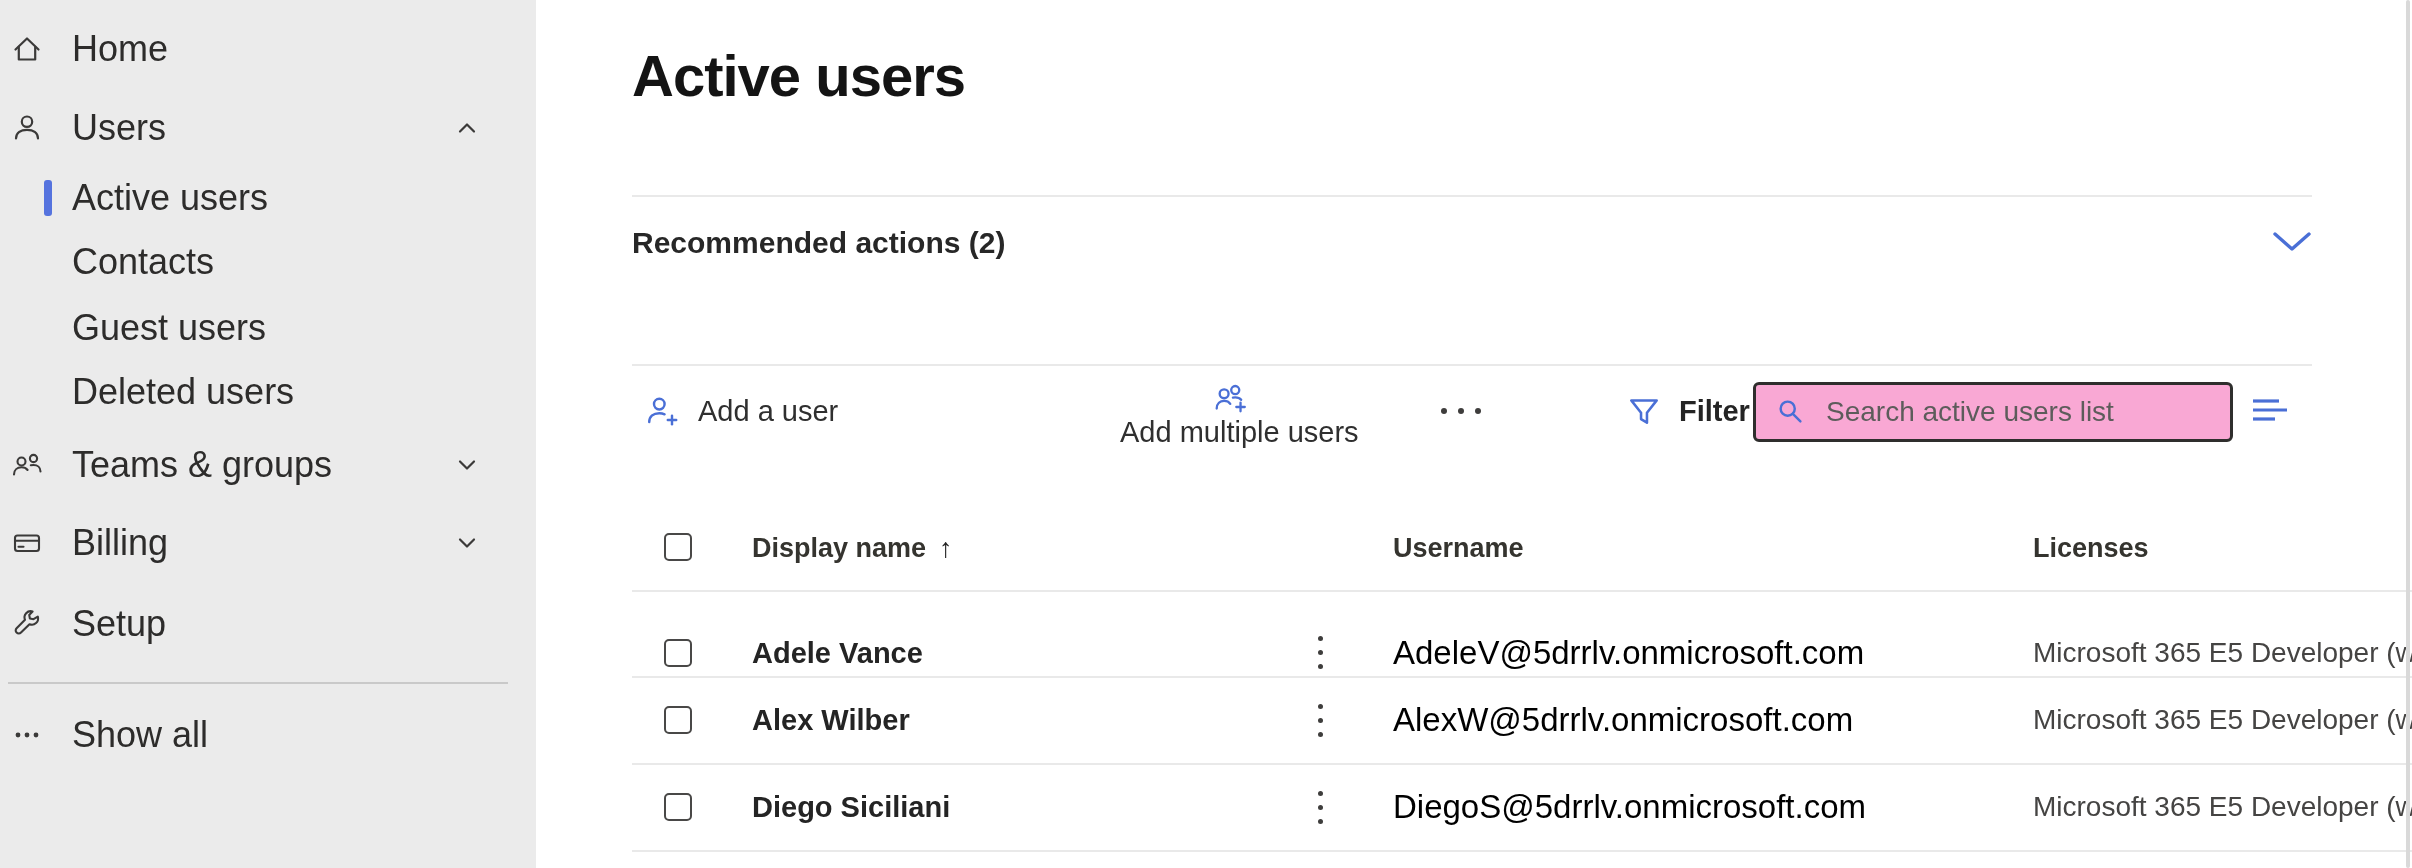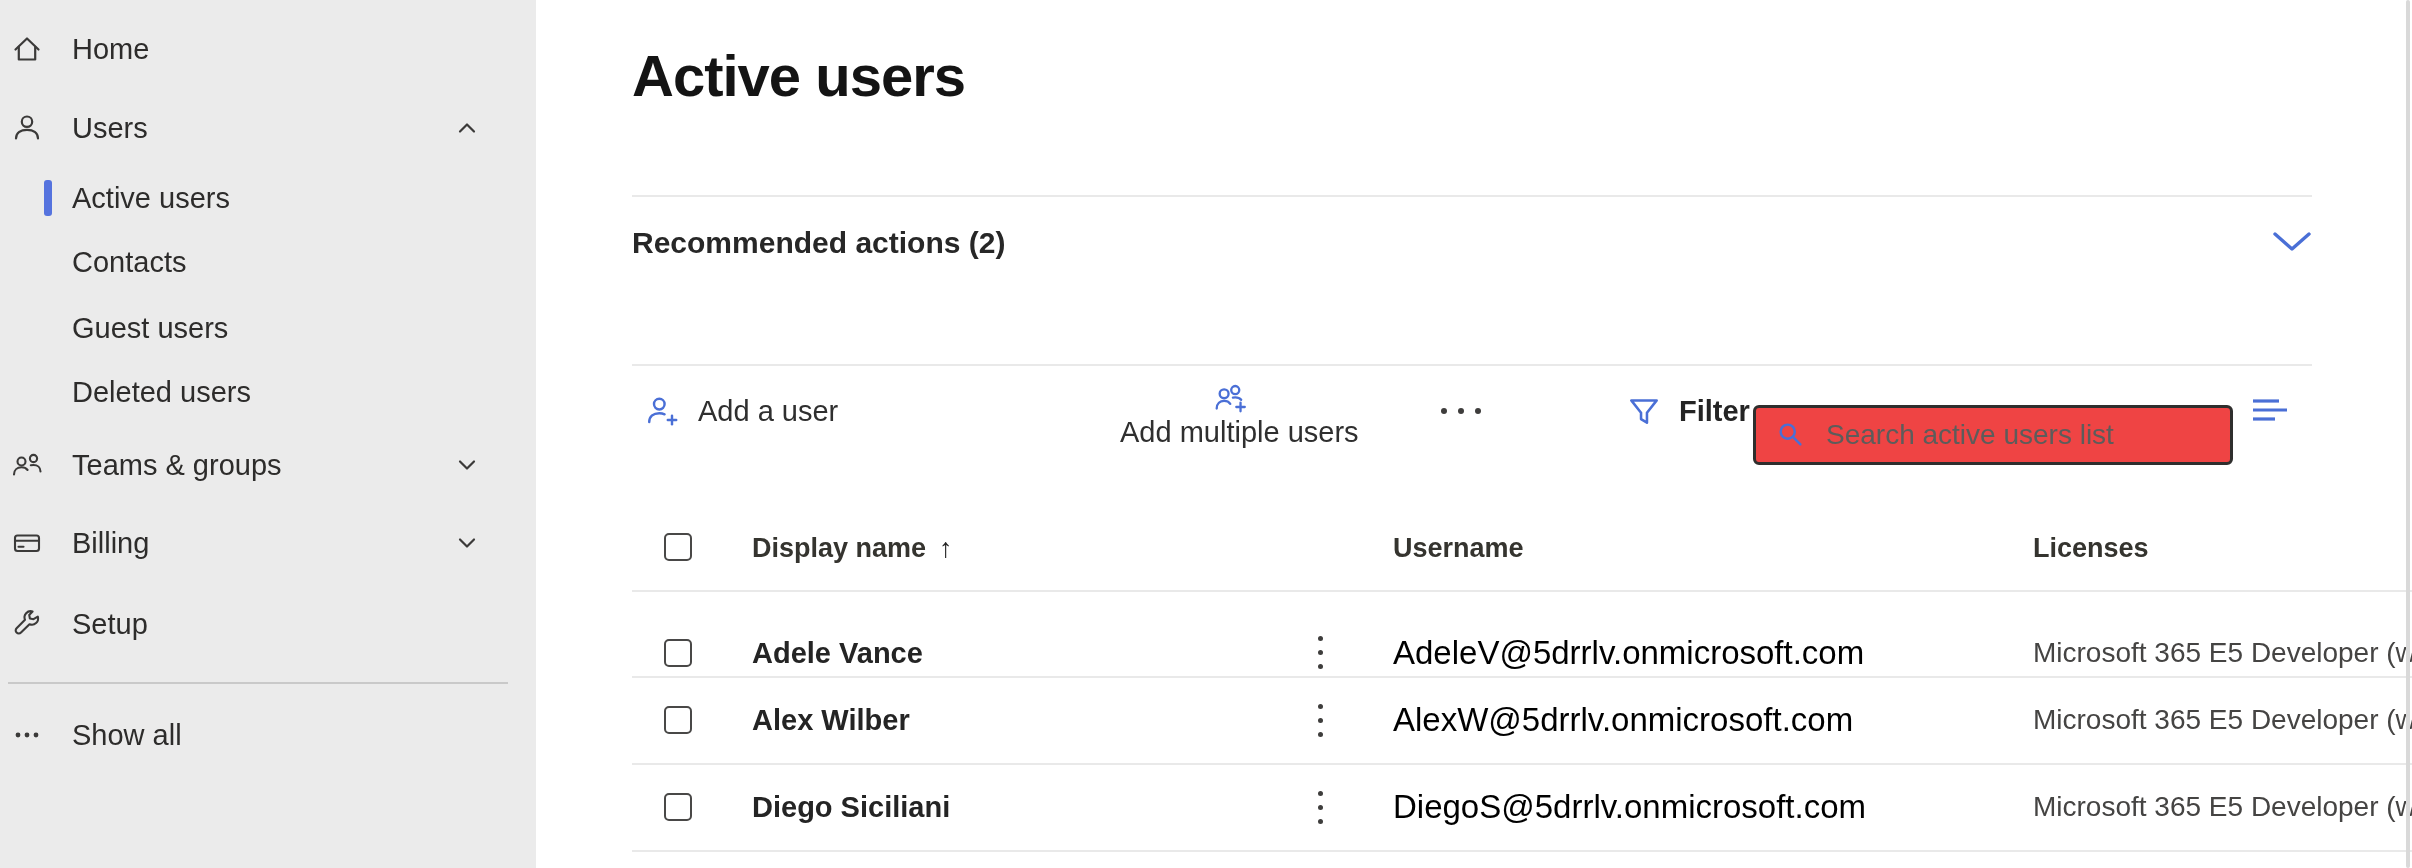--- a/index.html
+++ b/index.html
@@ -5,38 +5,38 @@
   html,body{margin:0;padding:0;background:#ffffff;}
   .stage{
     position:relative;width:2412px;height:868px;overflow:hidden;
     background:#ffffff;font-family:"Liberation Sans",sans-serif;
     color:#242424;-webkit-font-smoothing:antialiased;
   }
   
   .sidebar{position:absolute;left:0;top:0;width:536px;height:868px;background:#ebebeb;}
   .nav-item{position:absolute;left:0;width:536px;height:52px;display:flex;align-items:center;cursor:pointer;}
   .nav-icon{position:absolute;left:8px;top:50%;transform:translateY(-50%);width:38px;height:38px;display:flex;align-items:center;justify-content:center;}
-  .nav-label{position:absolute;left:72px;top:50%;transform:translateY(-50%);font-size:29px;color:#2d2c2b;white-space:nowrap;}
+  .nav-label{position:absolute;left:72px;top:50%;transform:translateY(-50%);font-size:36px;color:#2d2c2b;white-space:nowrap;}
   .nav-chevron{position:absolute;right:52px;top:50%;transform:translateY(-50%);width:34px;height:34px;}
   .sel-bar{position:absolute;left:44px;top:50%;transform:translateY(-50%);width:8px;height:36px;border-radius:3px;background:#5573de;}
   .side-divider{position:absolute;left:8px;width:500px;height:2px;background:#c9c9c9;}
   
   .main{position:absolute;left:536px;top:0;width:1876px;height:868px;background:#fff;}
   .page-title{position:absolute;left:96px;top:42px;font-size:58px;font-weight:700;color:#141414;letter-spacing:-1px;white-space:nowrap;}
   .hline{position:absolute;background:#e9e9e9;height:2px;}
   .rec-title{position:absolute;left:96px;top:226px;font-size:30px;font-weight:700;color:#272727;white-space:nowrap;}
   .rec-chevron{position:absolute;left:1734px;top:228px;width:44px;height:28px;cursor:pointer;display:flex;align-items:center;justify-content:center;}
   
   .tb-btn{position:absolute;top:380px;height:62px;display:flex;align-items:center;cursor:pointer;}
   .tb-icon{width:36px;height:36px;display:flex;align-items:center;justify-content:center;margin-right:17px;}
   .tb-label{font-size:29px;color:#2f2f2f;white-space:nowrap;}
   .tb-label.strong{font-weight:600;color:#242424;}
   .more-dots{position:absolute;left:905px;top:380px;height:62px;display:flex;align-items:center;gap:11px;cursor:pointer;}
   .more-dots i{width:6px;height:6px;border-radius:50%;background:#3e3d3c;display:block;}
-  .search-box{position:absolute;left:1217px;top:382px;width:480px;height:60px;border:3px solid #2f2e2d;border-radius:6px;background:#ef4444;display:flex;align-items:center;box-sizing:border-box;margin-top:23px;}
+  .search-box{position:absolute;left:1217px;top:382px;width:480px;height:60px;border:3px solid #2f2e2d;border-radius:6px;background:#f9a8d4;display:flex;align-items:center;box-sizing:border-box;}
   .search-box svg{margin-left:19px;flex:0 0 auto;}
   .search-box input{border:none;outline:none;background:transparent;font-family:"Liberation Sans",sans-serif;font-size:28px;color:#242424;margin-left:17px;width:380px;}
   .search-box input::placeholder{color:#5d5c5b;opacity:1;}
   .filter-lines{position:absolute;left:1715px;top:396px;width:40px;height:30px;cursor:pointer;}
   
   .checkbox{position:absolute;left:128px;top:50%;transform:translateY(-50%);width:28px;height:28px;border:2.5px solid #494847;border-radius:5px;background:#fff;cursor:pointer;box-sizing:border-box;}
   .thead{position:absolute;left:0;top:506px;width:1876px;height:84px;}
   .th{position:absolute;top:50%;transform:translateY(-50%);font-size:27px;color:#35342f;white-space:nowrap;cursor:pointer;display:flex;align-items:center;gap:13px;font-weight:bold;}
   .sort-arrow{font-size:27px;color:#242424;}
   .trow{position:absolute;left:0;width:1876px;height:86px;cursor:pointer;}

